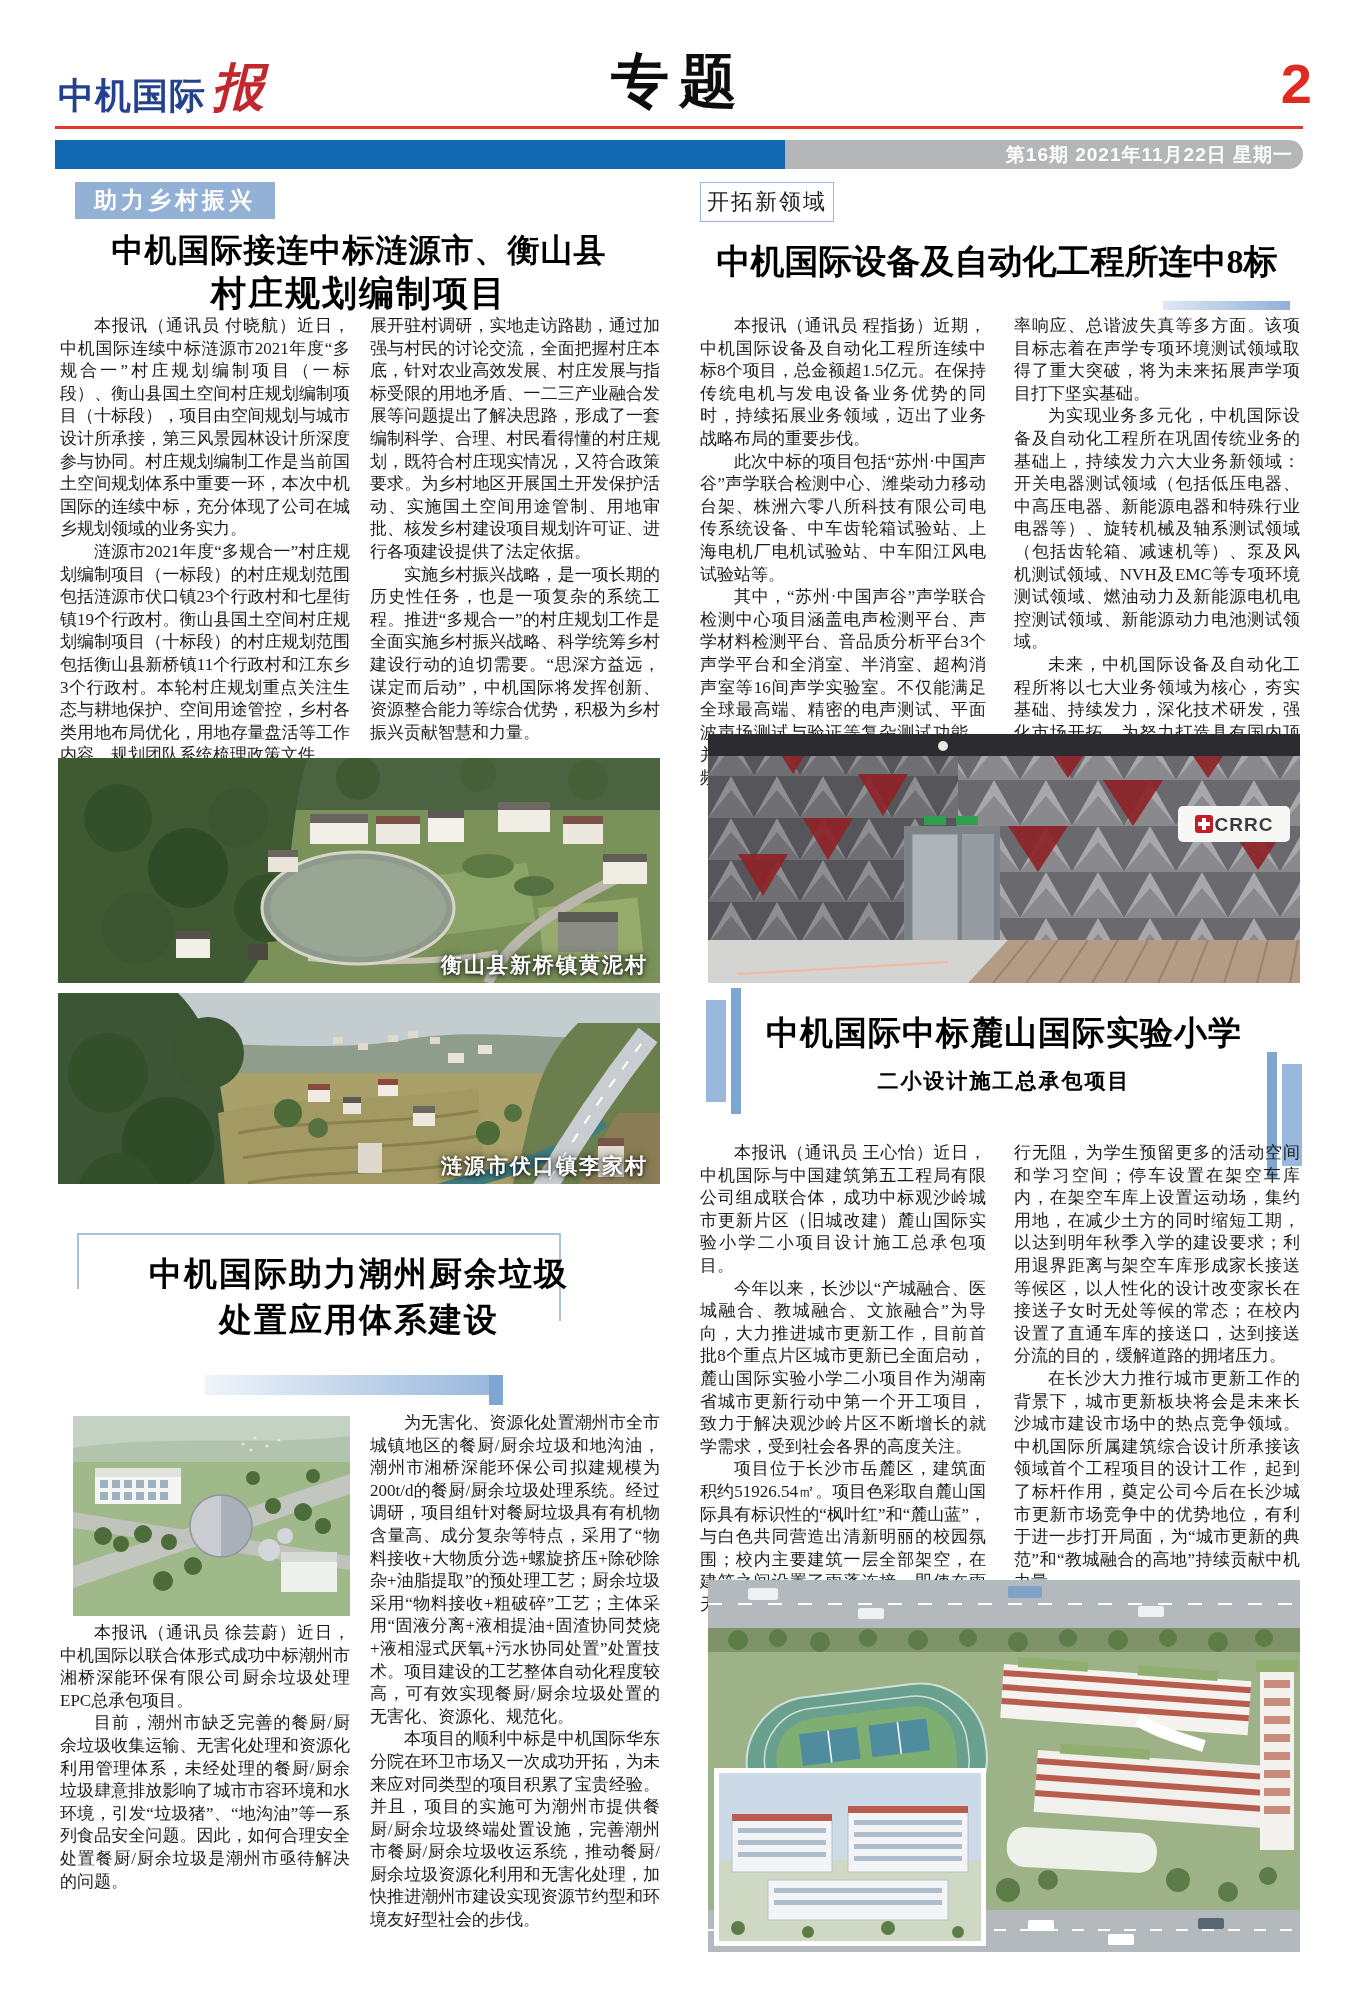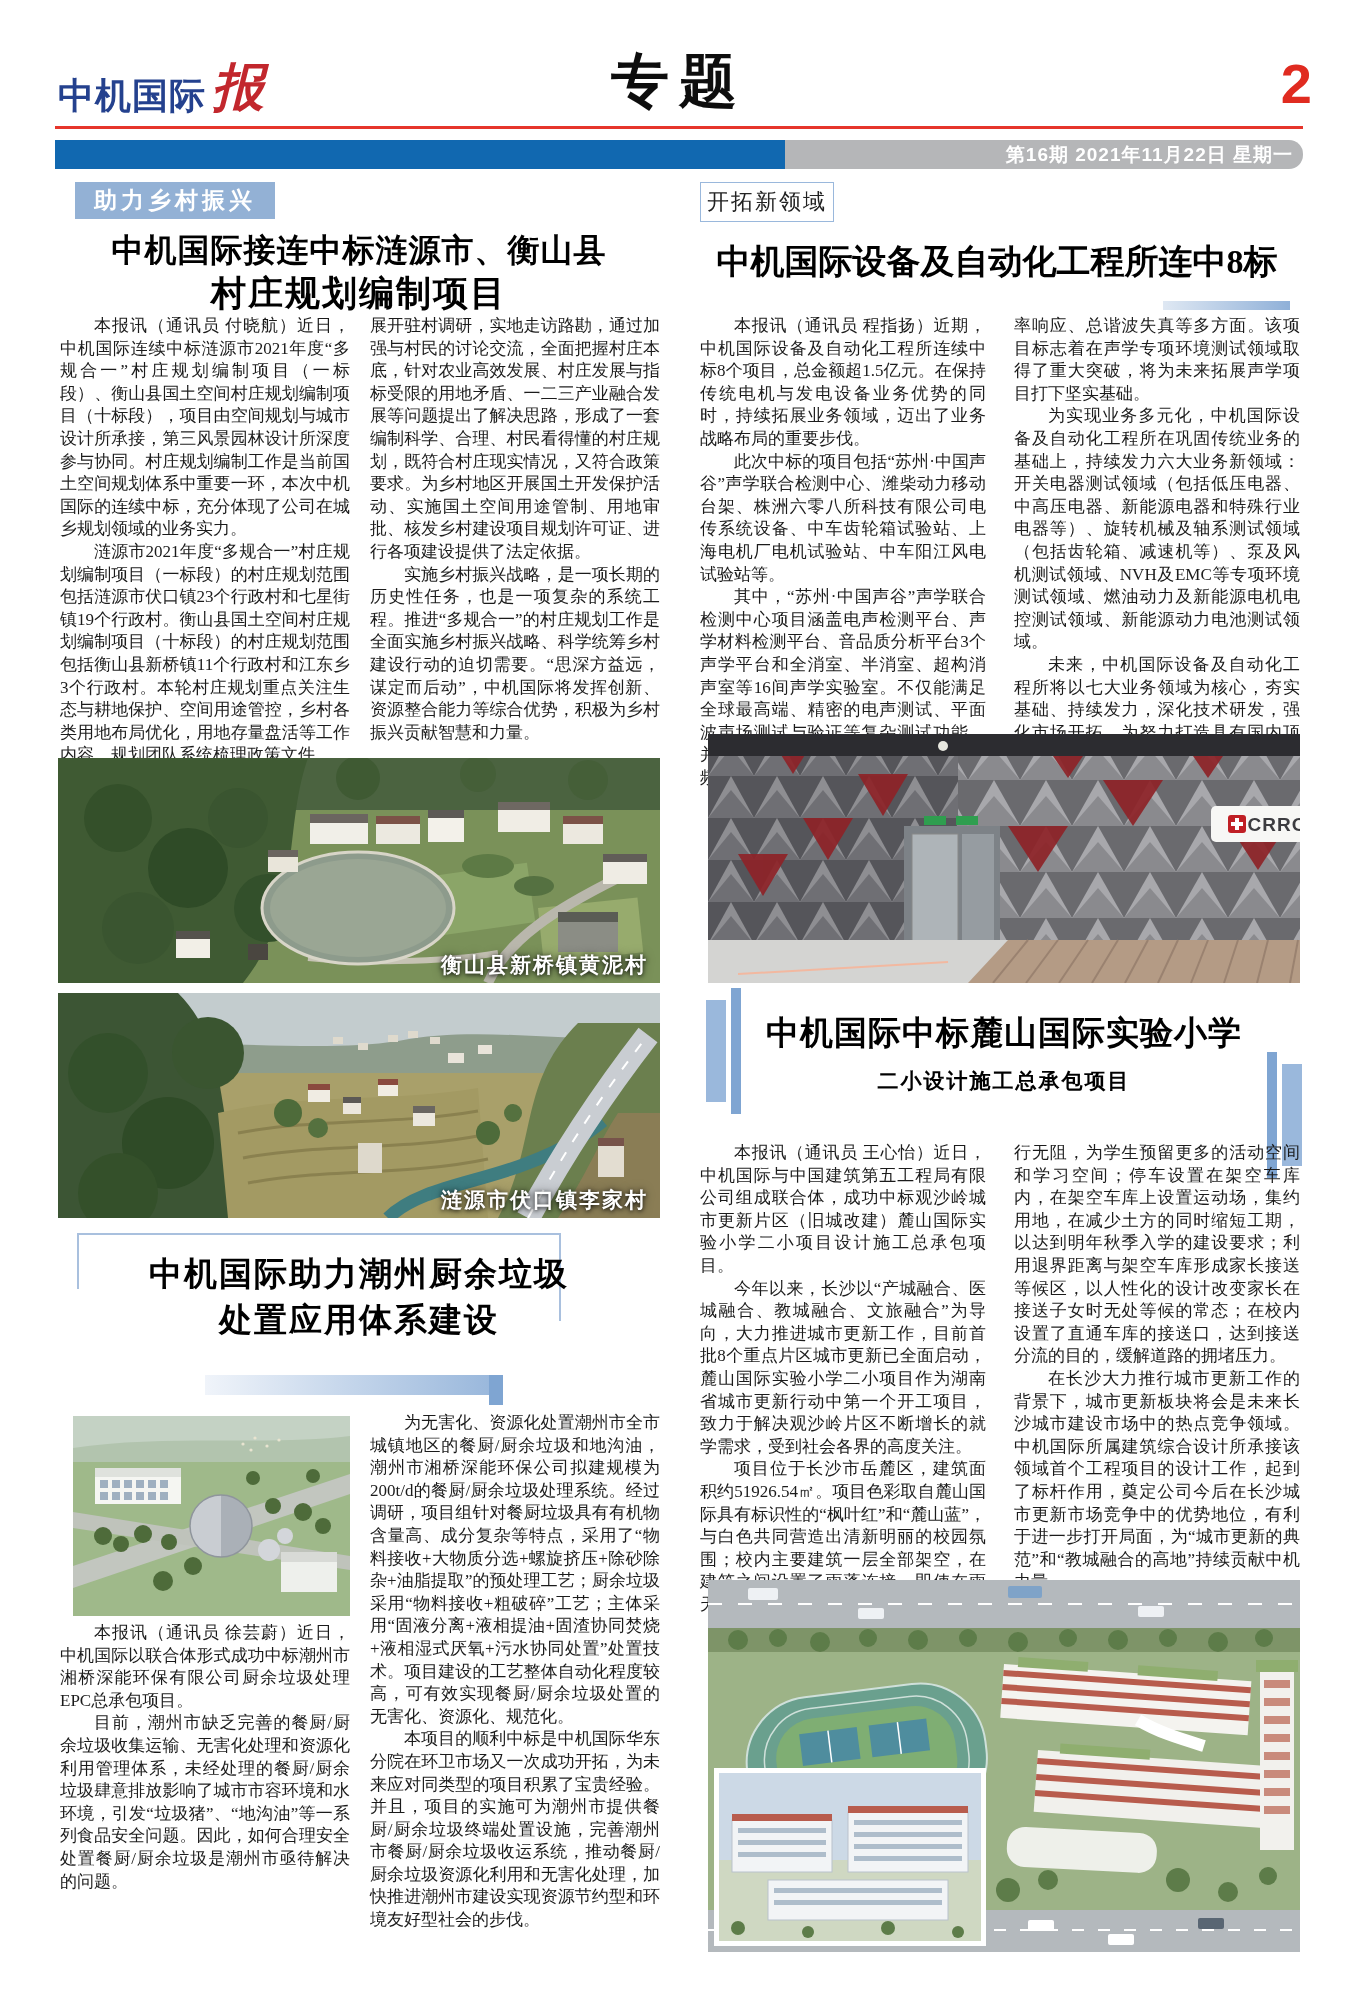--- a/index.html
+++ b/index.html
@@ -49,21 +49,21 @@
   .col{position:absolute;text-align:justify;font-size:17px;line-height:22.6px;color:#1b1b1b;}
   .col p{margin:0;text-indent:2em;}
   .col p.cont{text-indent:0;}
   
   .photo{position:absolute;overflow:hidden;background:#888;}
   .photo svg{display:block;}
   .caption{position:absolute;right:12px;bottom:8px;color:#fff;
     font:700 21px/1 "Liberation Sans","DejaVu Sans",sans-serif;
     text-shadow:0 1px 4px rgba(0,0,0,.85),0 0 10px rgba(0,0,0,.5);letter-spacing:2px;}
   .crrc-sign{position:absolute;left:470px;top:72px;width:112px;height:36px;background:#f7f7f5;border-radius:5px;
-    display:flex;align-items:center;justify-content:center;gap:2px;margin-left:33px;}
+    display:flex;align-items:center;justify-content:center;gap:2px;}
   .crrc-sign .emblem{width:18px;height:18px;background:#c01f25;border-radius:3px;position:relative;}
   .crrc-sign .emblem::after{content:"";position:absolute;left:7px;top:3px;width:4px;height:12px;background:#fff;}
   .crrc-sign .emblem::before{content:"";position:absolute;left:3px;top:7px;width:12px;height:4px;background:#fff;}
   .crrc-sign .sign-text{font:900 19px/1 "Liberation Sans","DejaVu Sans",sans-serif;color:#3c3c40;letter-spacing:1px;}
 </style>
 </head>
 <body>
 
 <div class="logo-zh">中机国际</div>
 <div class="logo-bao">报</div>
@@ -129,21 +129,21 @@
       <rect x="210" y="96" width="30" height="18" fill="#e9e5da"></rect>
         <rect x="210" y="92" width="30" height="7" fill="#6b6560"></rect>
     </g>
     <rect x="190" y="186" width="20" height="16" fill="#4a4640"></rect>
     <ellipse cx="430" cy="108" rx="26" ry="12" fill="#5d7a45"></ellipse>
     <ellipse cx="476" cy="128" rx="20" ry="10" fill="#557141"></ellipse>
   </svg>
   <div class="caption">衡山县新桥镇黄泥村</div>
 </div>
 
-<div class="photo" style="left:58px;top:993px;width:602px;height:225px;">
+<div class="photo" style="left:58px;top:993px;width:602px;height:191px;">
   <svg width="602" height="225" viewBox="0 0 602 225">
     <rect width="602" height="225" fill="#a9a06a"></rect>
     <rect width="602" height="80" fill="#c3ccce"></rect>
     <path d="M0,80 L602,80 L602,40 C520,55 430,30 340,48 C250,62 120,40 0,58 Z" fill="#8e9d8c"></path>
     <path d="M0,0 L0,225 L200,225 C150,140 180,60 120,0 Z" fill="#3c5534"></path>
     <circle cx="50" cy="80" r="40" fill="#33502b"></circle>
       <circle cx="110" cy="150" r="46" fill="#2f4b27"></circle>
     <circle cx="60" cy="200" r="40" fill="#34502a"></circle>
       <circle cx="150" cy="60" r="36" fill="#3a5530"></circle>
     <path d="M602,30 L602,225 L440,225 C480,150 460,90 520,30 Z" fill="#6b7f4e"></path>

